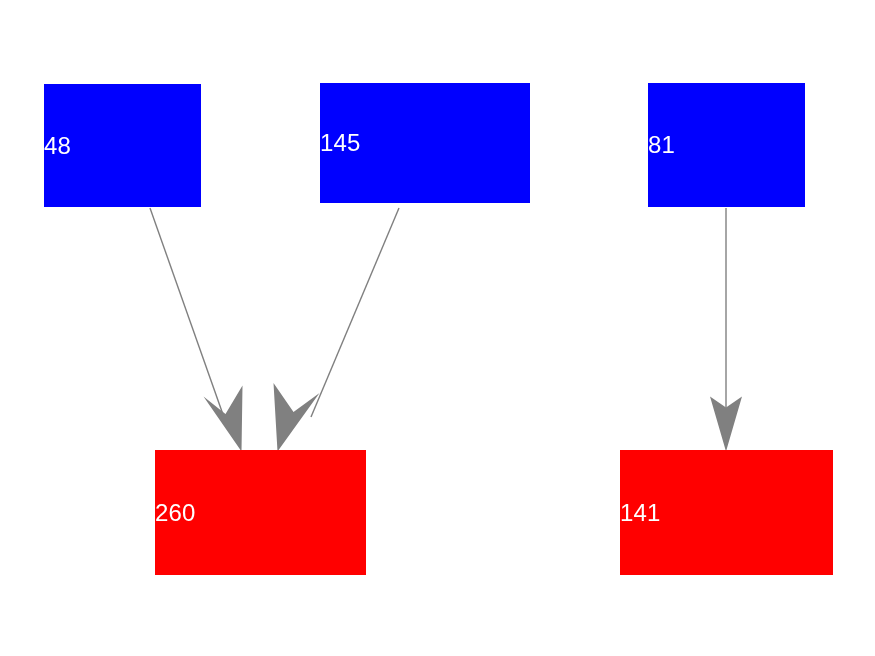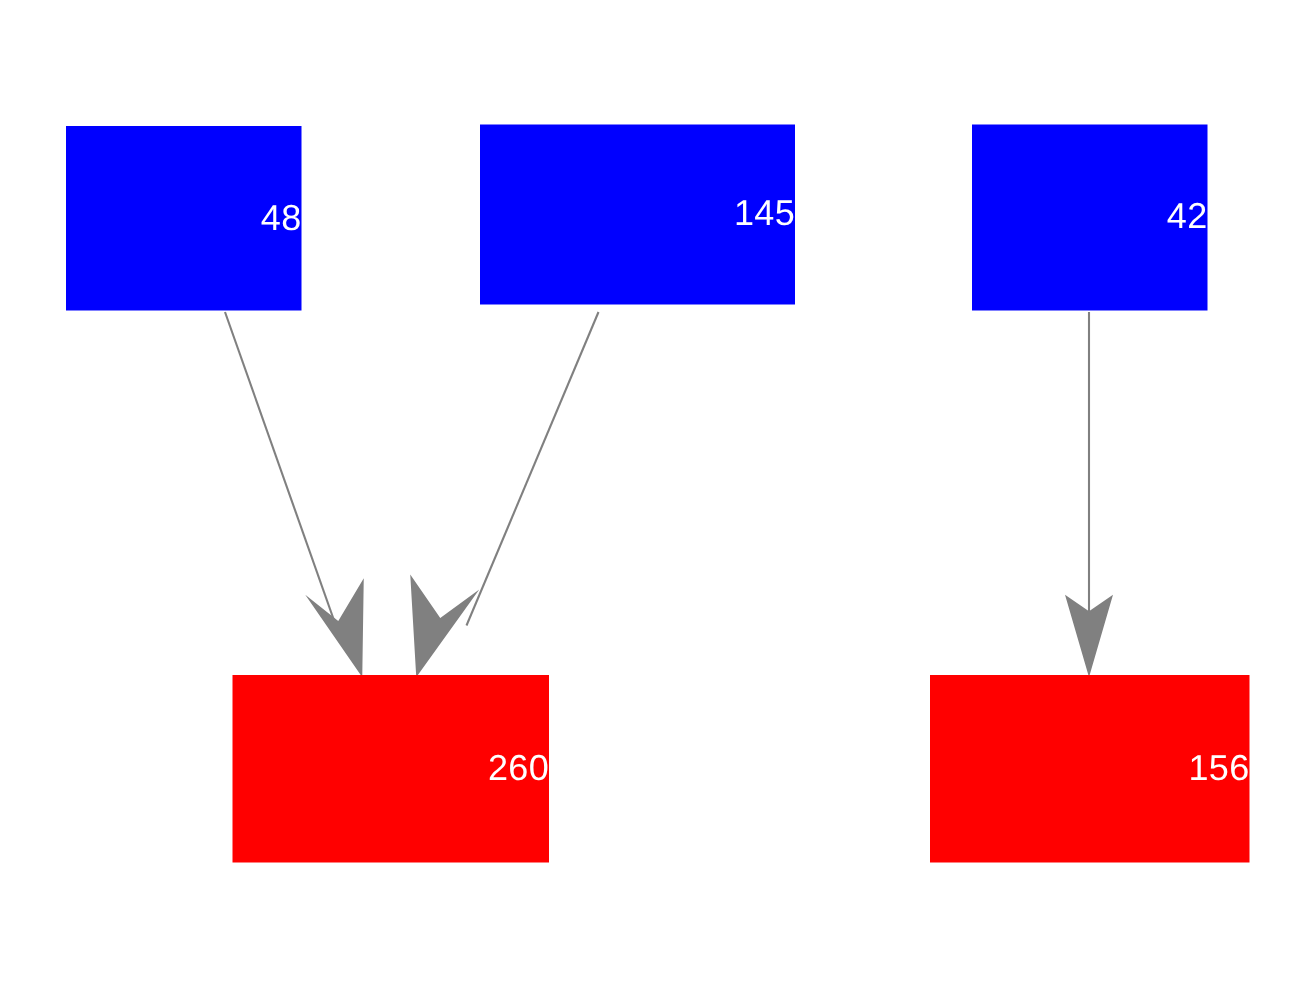--- a/index.html
+++ b/index.html
@@ -23,21 +23,21 @@
     left: 0;
     top: 0;
     width: 875px;
     height: 656px;
   }
   .node {
     position: absolute;
     box-sizing: border-box;
     display: flex;
     align-items: center;
-    justify-content: flex-end;
+    justify-content: flex-start;
     color: #ffffff;
     font-family: "Liberation Sans", sans-serif;
     font-size: 24px;
     font-weight: 400;
     line-height: 1;
     letter-spacing: 0.2px;
     white-space: nowrap;
     user-select: none;
   }
   .node-label {
@@ -69,24 +69,24 @@
 
   <div class="node" style="left:44px; top:84px; width:157px; height:123px; background:#0000ff;">
     <span class="node-label">48</span>
   </div>
 
   <div class="node" style="left:320px; top:83px; width:210px; height:120px; background:#0000ff;">
     <span class="node-label">145</span>
   </div>
 
   <div class="node" style="left:648px; top:83px; width:157px; height:124px; background:#0000ff;">
-    <span class="node-label">42</span>
+    <span class="node-label">81</span>
   </div>
 
   <div class="node" style="left:155px; top:450px; width:211px; height:125px; background:#ff0000;">
     <span class="node-label">260</span>
   </div>
 
   <div class="node" style="left:620px; top:450px; width:213px; height:125px; background:#ff0000;">
-    <span class="node-label">156</span>
+    <span class="node-label">141</span>
   </div>
 
 </div>
 
 </body></html>

